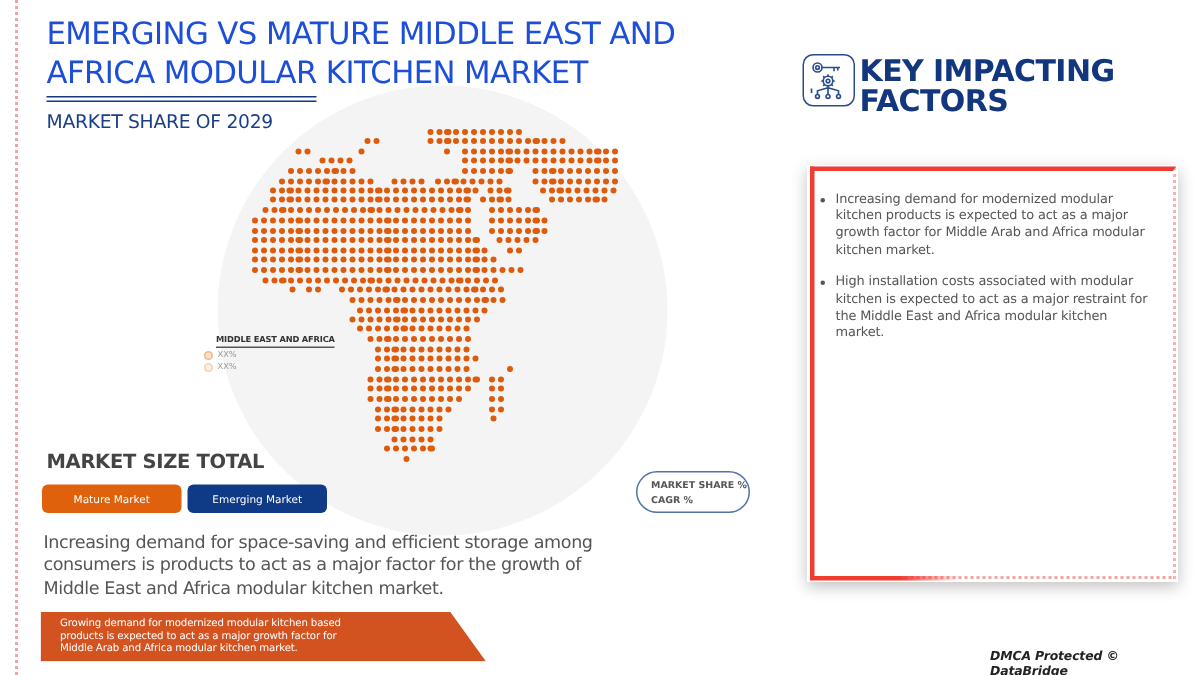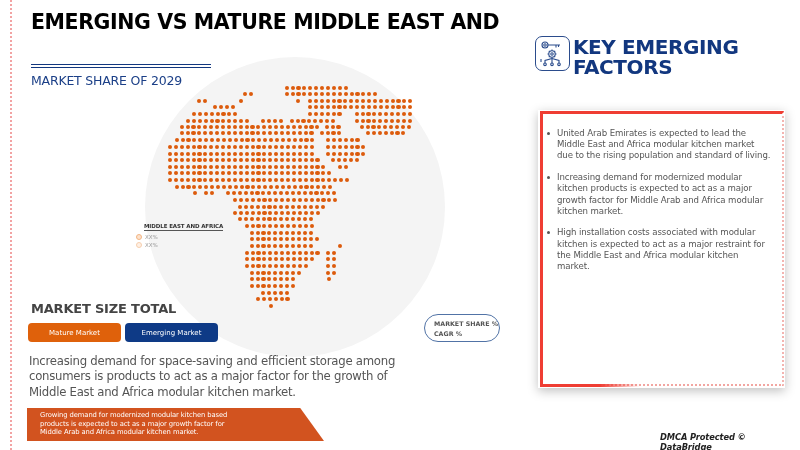--- a/index.html
+++ b/index.html
@@ -1,21 +1,21 @@
 <!DOCTYPE html>
 <html><head>
   <meta charset="utf-8">
   <style>
     * { box-sizing: border-box; margin: 0; padding: 0; }
     html, body { width: 800px; height: 450px; overflow: hidden; background: #ffffff; }
     body { position: relative; font-family: "DejaVu Sans", sans-serif; color: #444; }
 
     .left-dash { position: absolute; left: 10px; top: 0; width: 0; height: 450px; border-left: 2px dotted #f2a3a3; }
 
-    .title { position: absolute; left: 31px; top: 9px; width: 470px; color: #000000; font-family: "DejaVu Sans", sans-serif; font-weight: 700; font-size: 20.5px; line-height: 26px; letter-spacing: -0.4px; }
+    .title { position: absolute; left: 31px; top: 9px; width: 470px; color: #1d4ed8; font-family: "DejaVu Sans", sans-serif; font-weight: 400; font-size: 20.5px; line-height: 26px; letter-spacing: -0.4px; }
     .title-rule { position: absolute; left: 31px; top: 64px; width: 180px; height: 4px; border-top: 1px solid #12377f; border-bottom: 1px solid #12377f; }
     .subtitle { position: absolute; left: 31px; top: 73px; font-size: 12.5px; color: #1b3f87; letter-spacing: -0.2px; }
 
     .globe { position: absolute; left: 145px; top: 57px; width: 300px; height: 300px; border-radius: 50%; background: #f4f4f4; }
     .map { position: absolute; left: 0; top: 0; width: 800px; height: 450px; pointer-events: none; }
     .dot { position: absolute; width: 4.2px; height: 4.2px; border-radius: 50%; background: #dc5b0c; }
 
     .legend { position: absolute; left: 144px; top: 213px; }
     .legend-title { font-size: 5.5px; font-weight: 700; color: #333; border-bottom: 1px solid #555; padding-bottom: 1px; display: inline-block; letter-spacing: -0.1px; }
     .legend-row { display: flex; align-items: center; gap: 3px; font-size: 5.5px; color: #999; margin-top: 2px; margin-left: -8px; }
@@ -46,20 +46,21 @@
 
     .footer { position: absolute; left: 660px; top: 432px; font-size: 8.3px; font-style: italic; font-weight: 700; color: #222; letter-spacing: -0.1px; }
   </style>
 </head>
 <body>
 
 <div class="left-dash"></div>
 
 <div class="title">
   <div>EMERGING VS MATURE MIDDLE EAST AND</div>
+  <div>AFRICA MODULAR KITCHEN MARKET</div>
 </div>
 <div class="title-rule"></div>
 <div class="subtitle">MARKET SHARE OF 2029</div>
 
 <div class="globe"></div>
 <div class="map" id="dot-map">
     <span class="dot" style="left: 284.6px; top: 85.6px; background: rgb(220, 91, 12);"></span>
     <span class="dot" style="left: 290.5px; top: 85.6px; background: rgb(220, 91, 12);"></span>
     <span class="dot" style="left: 296.4px; top: 85.6px; background: rgb(220, 91, 12);"></span>
     <span class="dot" style="left: 302.3px; top: 85.6px; background: rgb(220, 91, 12);"></span>
@@ -747,26 +748,25 @@
     <circle cx="16" cy="17" r="3.2"></circle>
     <circle cx="16" cy="17" r="1.2"></circle>
     <path d="M16 12.5 V13.8 M16 20.2 V21.5 M11.5 17 H12.8 M19.2 17 H20.5 M12.8 13.8 L13.7 14.7 M18.3 19.3 L19.2 20.2 M19.2 13.8 L18.3 14.7 M13.7 19.3 L12.8 20.2"></path>
     <path d="M16 21.5 V26 M16 21.5 L9 23.5 V26 M16 21.5 L23 23.5 V26 M5 22 V25"></path>
     <circle cx="9" cy="27.3" r="1.3"></circle>
     <circle cx="16" cy="27.3" r="1.3"></circle>
     <circle cx="23" cy="27.3" r="1.3"></circle>
   </svg>
 </div>
 <div class="kif-title">
-  <div>KEY EMERGING</div>
+  <div>KEY IMPACTING</div>
   <div>FACTORS</div>
 </div>
 
 <div class="box-shadow"></div>
 <div class="box"></div>
 <div class="box-bottom-solid"></div>
 <ul class="kif-list">
-  <li>United Arab Emirates is expected to lead the Middle East and Africa modular kitchen market due to the rising population and standard of living.</li>
   <li>Increasing demand for modernized modular kitchen products is expected to act as a major growth factor for Middle Arab and Africa modular kitchen market.</li>
   <li>High installation costs associated with modular kitchen is expected to act as a major restraint for the Middle East and Africa modular kitchen market.</li>
 </ul>
 
 <div class="footer">DMCA Protected © DataBridge</div>
 
 </body></html>

